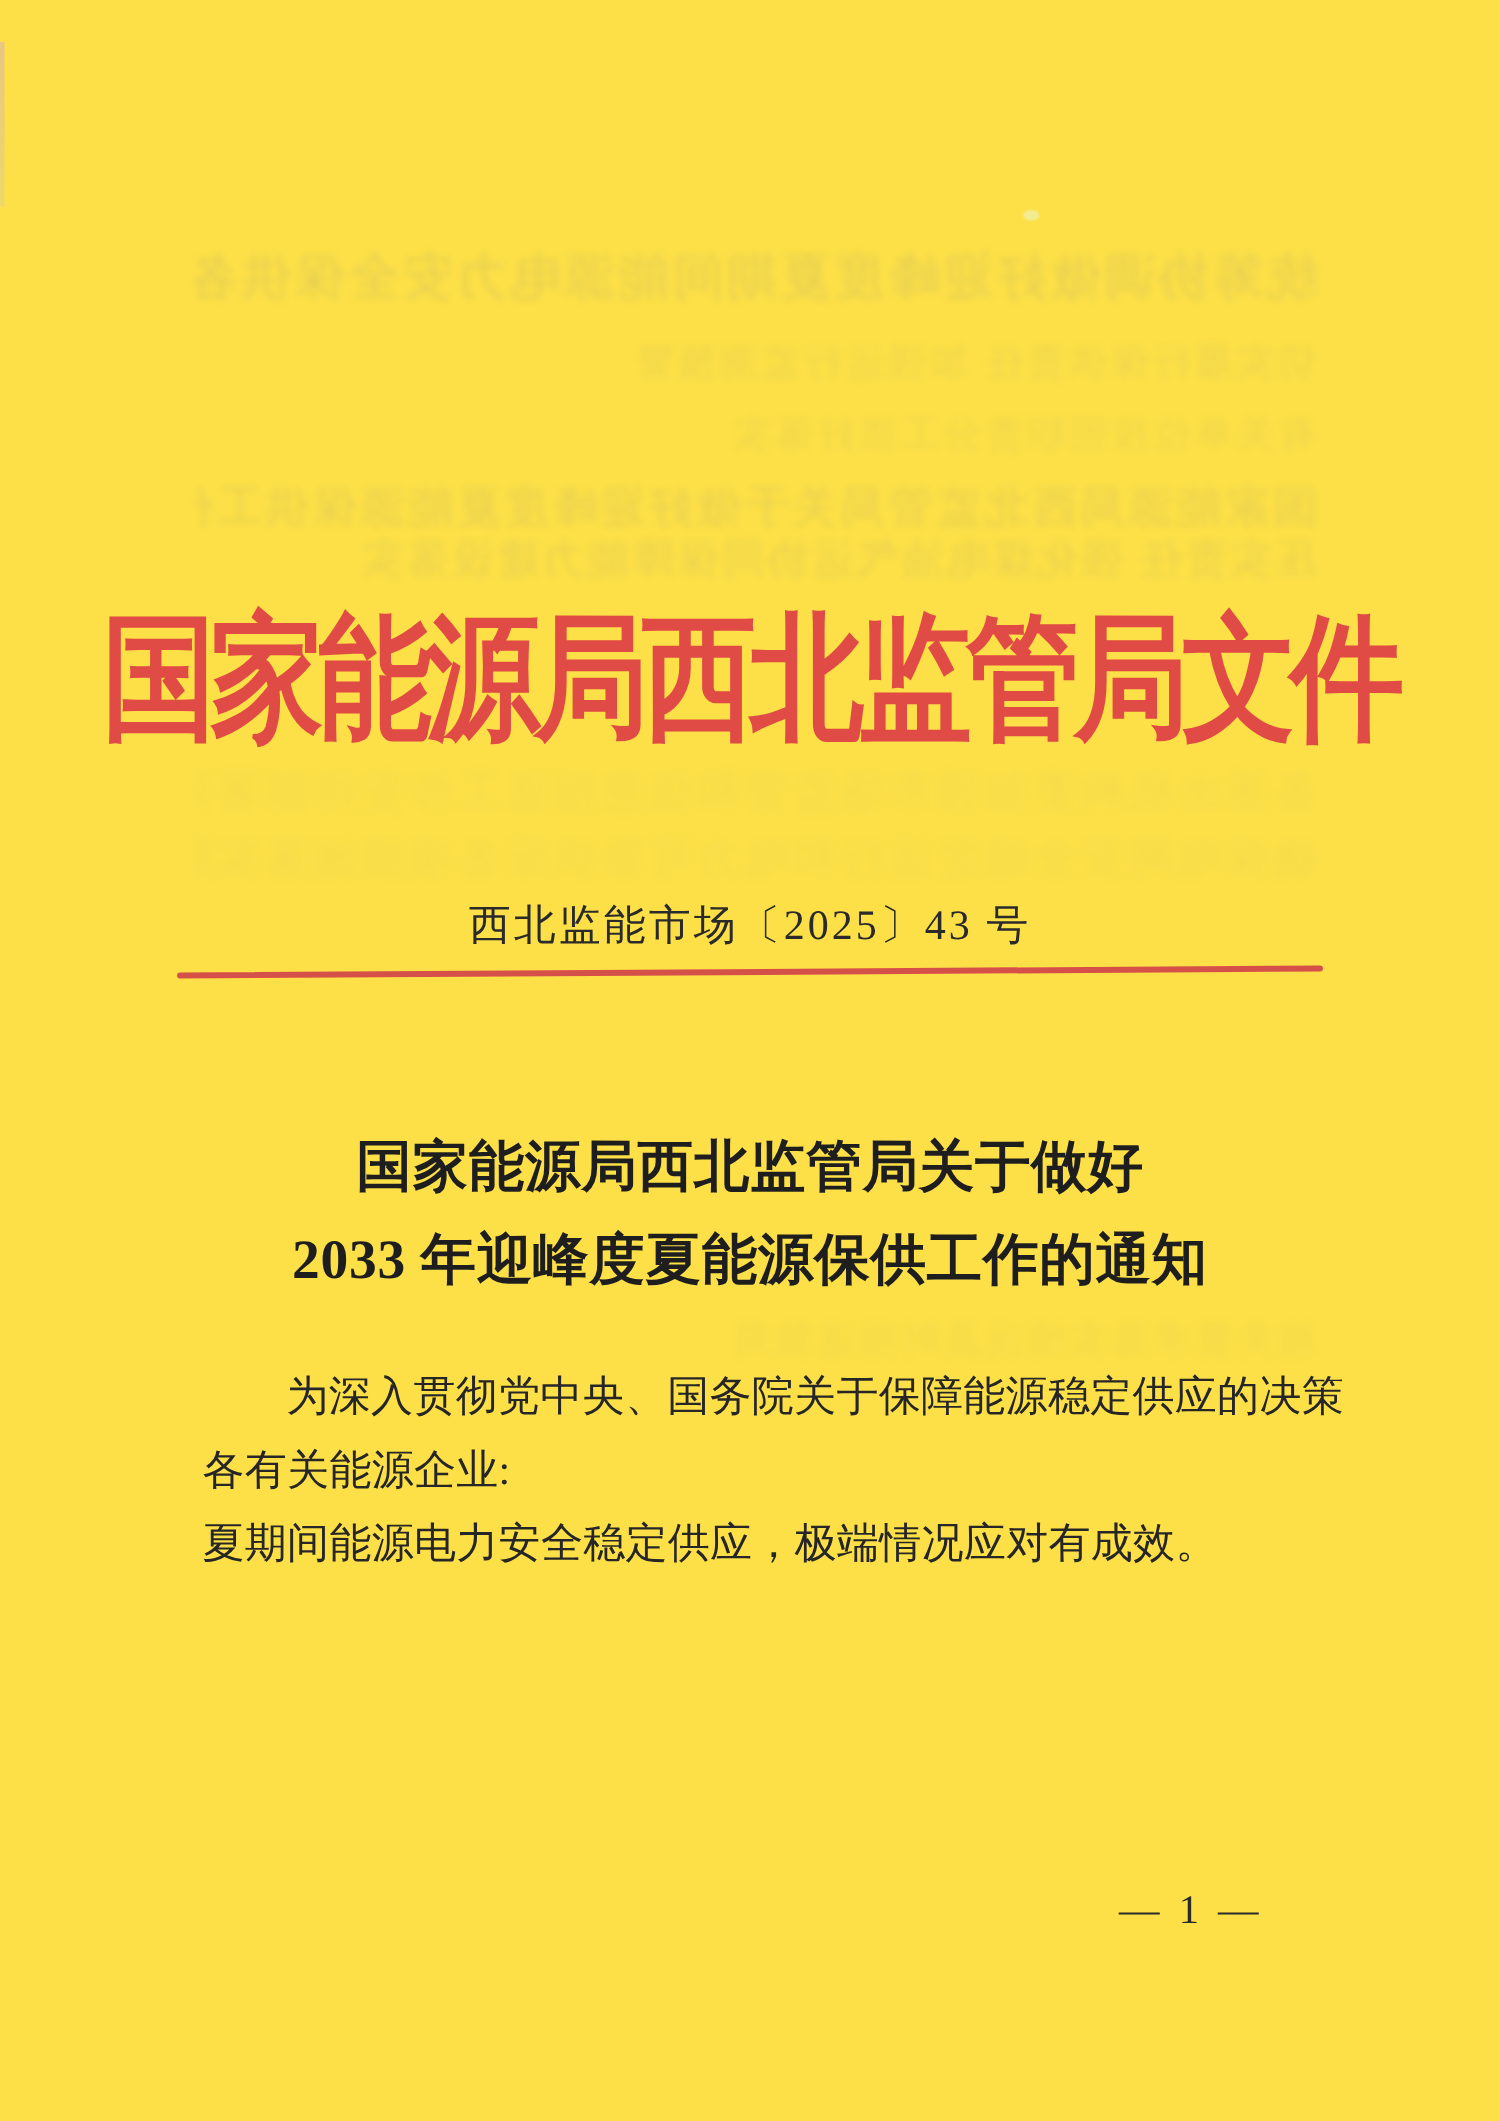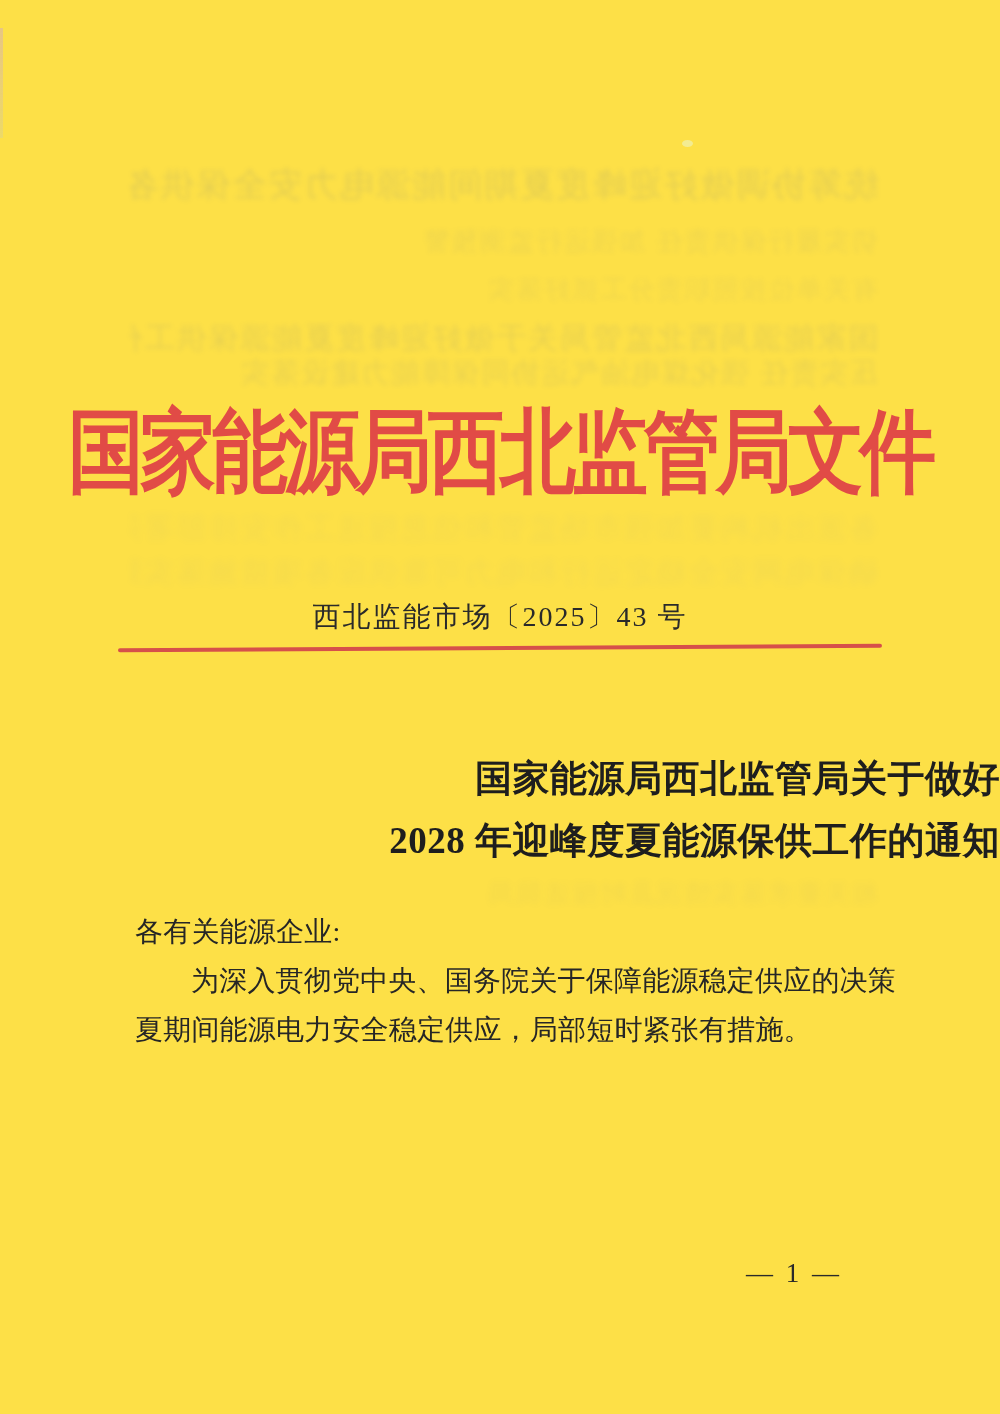--- a/index.html
+++ b/index.html
@@ -63,21 +63,21 @@
   }
 
   .red-rule {
     position: absolute; top: 646px; left: 118px; width: 764px; height: 4px;
     transform: rotate(-0.35deg);
     border-radius: 2px;
   }
 
   .notice-title {
     position: absolute; top: 748px; left: 0; width: 100%;
-    text-align: right;
+    text-align: center;
     font-weight: bold;
     color: #1e1e1e;
     font-size: 37px;
     line-height: 62px;
     letter-spacing: 0.5px;
   }
 
   .body-text {
     position: absolute; top: 908px; left: 135px; width: 754px;
     color: #262626;
@@ -117,24 +117,24 @@
   <div class="ghost g8">相关要求落实情况及时报送我局</div>
 
   <div class="agency-title" style="color: rgb(225, 75, 70);">国家能源局西北监管局文件</div>
 
   <div class="doc-number">西北监能市场〔2025〕43 号</div>
 
   <div class="red-rule" style="background: rgb(214, 80, 74);"></div>
 
   <div class="notice-title">
     <div>国家能源局西北监管局关于做好</div>
-    <div>2028 年迎峰度夏能源保供工作的通知</div>
+    <div>2033 年迎峰度夏能源保供工作的通知</div>
   </div>
 
   <div class="body-text" style="color: rgb(38, 38, 38);">
+    <div class="line indent">为深入贯彻党中央、国务院关于保障能源稳定供应的决策</div>
     <div class="line">各有关能源企业:</div>
-    <div class="line indent">为深入贯彻党中央、国务院关于保障能源稳定供应的决策</div>
-    <div class="line">夏期间能源电力安全稳定供应，局部短时紧张有措施。</div>
+    <div class="line">夏期间能源电力安全稳定供应，极端情况应对有成效。</div>
   </div>
 
   <div class="page-number">— 1 —</div>
 
 </div>
 
 </body></html>

